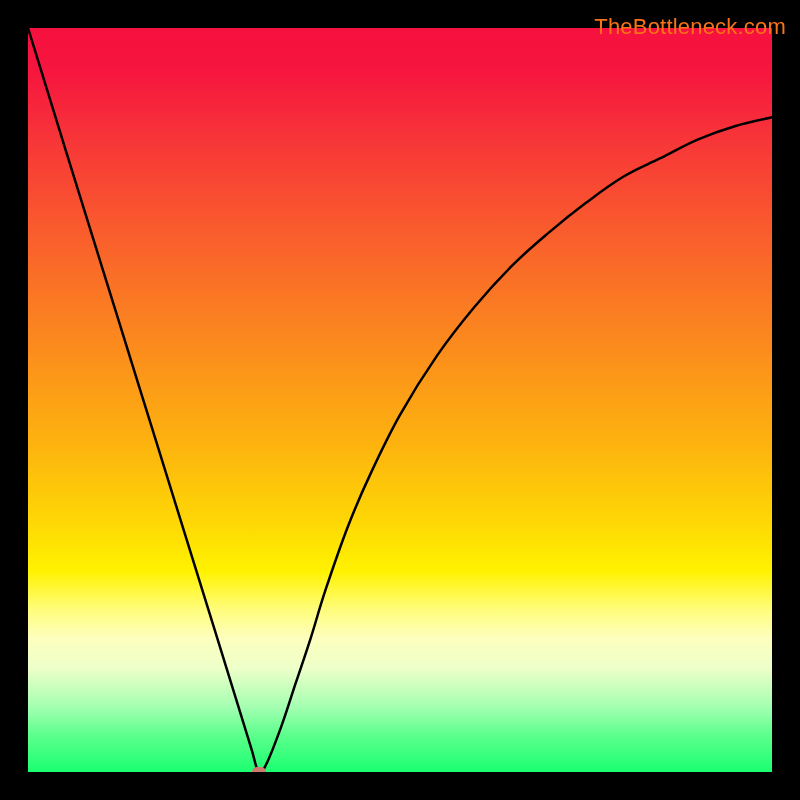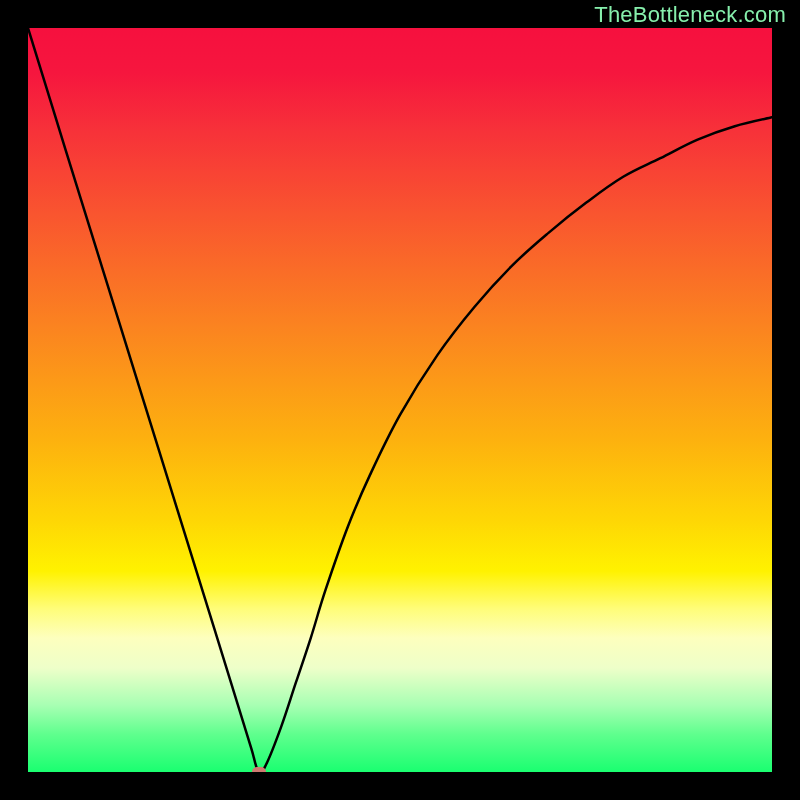--- a/index.html
+++ b/index.html
@@ -12,23 +12,23 @@
     overflow: hidden;
   }
   .frame {
     position: relative;
     width: 800px;
     height: 800px;
     background: #000;
   }
   .watermark {
     position: absolute;
-    top: 2px;
+    top: 14px;
     right: 14px;
-    color: #86efac;
+    color: #f97316;
     font-size: 22px;
     font-weight: 500;
     letter-spacing: 0.2px;
     z-index: 5;
   }
   .plot-area {
     position: absolute;
     left: 28px;
     top: 28px;
     width: 744px;

